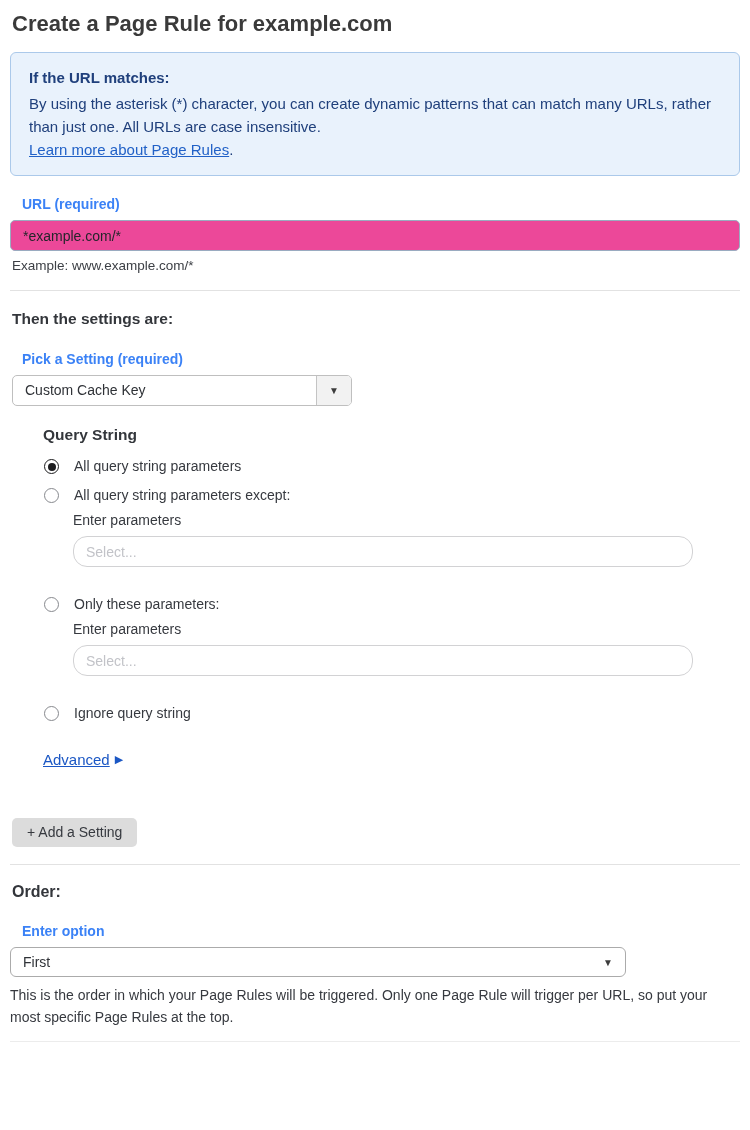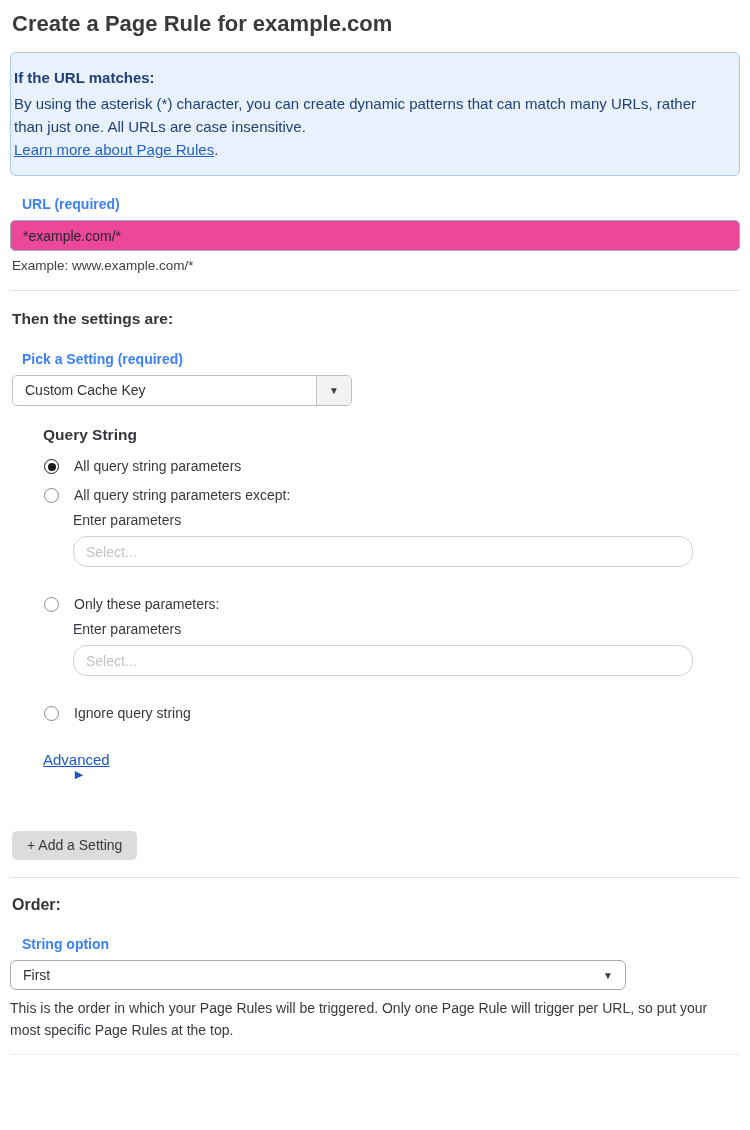--- a/index.html
+++ b/index.html
@@ -15,21 +15,21 @@
     font-size:22px; font-weight:700; color:#3a3a3a;
     margin:10px 0 0 2px; line-height:28px;
   }
 
   
   .info-box {
     margin-top:14px;
     background:#e9f2fc;
     border:1px solid #abc9ea;
     border-radius:6px;
-    padding:13px 17px 14px 3px;
+    padding:13px 17px 14px 18px;
     color:#20407c;
     font-size:15px;
     line-height:23px;
   }
   .info-box .info-heading { font-weight:700; margin-bottom:3px; }
   .info-box a.info-link {
     color:#2161c7; text-decoration:underline; cursor:pointer;
   }
 
   .field-label { font-size:14px; color:#3b82f6; margin:20px 0 0 12px;font-weight:bold; }
@@ -91,21 +91,21 @@
   .param-input {
     display:block; margin:8px 0 0 63px; width:620px; height:31px;
     border:1px solid #d2d2d4; border-radius:14px;
     padding:0 12px; font-family:"Liberation Sans", sans-serif; font-size:14px; color:#36393f;
     background:#fff;
   }
   .param-input::placeholder { color:#c2c3c8; }
 
   .advanced-link {
     margin:30px 0 0 33px; display:inline-flex; align-items:center;
-    color:#1b57c4; font-size:15px; cursor:pointer;flex-direction:column;
+    color:#1b57c4; font-size:15px; cursor:pointer;
   }
   .advanced-link .adv-text { text-decoration:underline; }
   .advanced-link .adv-caret { font-size:11px; margin-left:5px; }
 
   .add-setting-btn {
     display:inline-block; margin:50px 0 0 2px;
     background:#dcdcdc; border:none; border-radius:5px;
     padding:0 15px; height:29px; line-height:29px;
     font-family:"Liberation Sans", sans-serif; font-size:14px; color:#36393f; cursor:pointer;
   }
@@ -185,21 +185,21 @@
         <span class="adv-caret">▶</span>
       </a>
   </div>
 
   <button class="add-setting-btn">+ Add a Setting</button>
 
   <hr class="divider">
 
   <div class="order-heading">Order:</div>
 
-  <div class="field-label" style="margin-top:22px;">String option</div>
+  <div class="field-label" style="margin-top:22px;">Enter option</div>
   <div class="select-full">
     <span class="sel-text">First</span>
     <span class="sel-arrow">▼</span>
   </div>
   <div class="order-desc">This is the order in which your Page Rules will be triggered. Only one Page Rule will trigger per URL, so put your most specific Page Rules at the top.</div>
 
   <hr class="divider-light">
 
   
 

